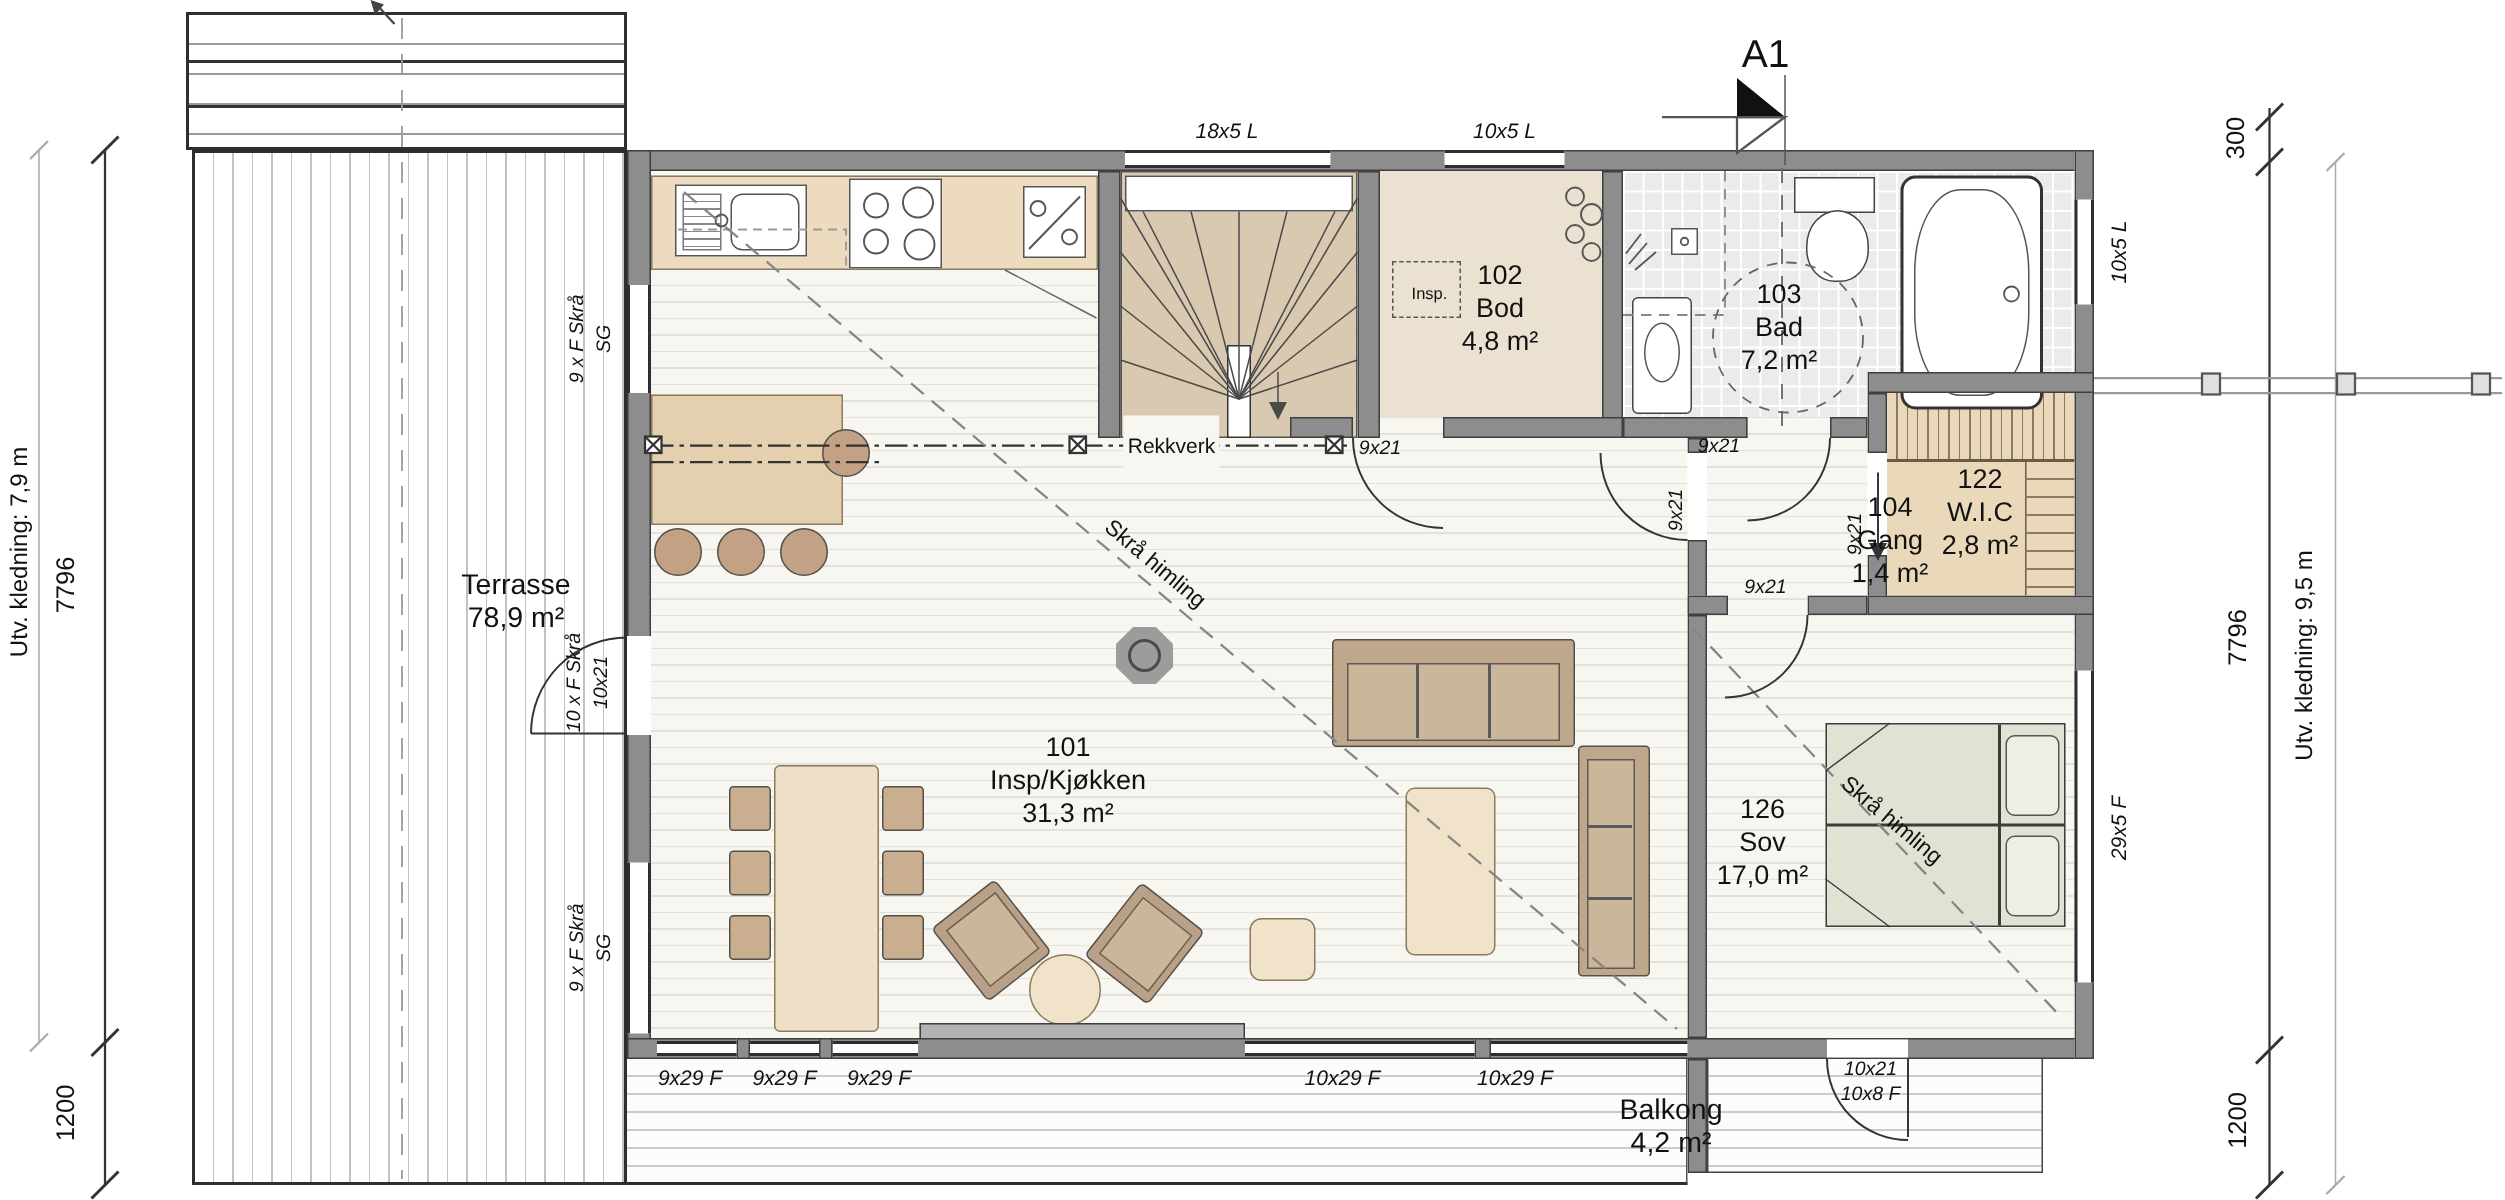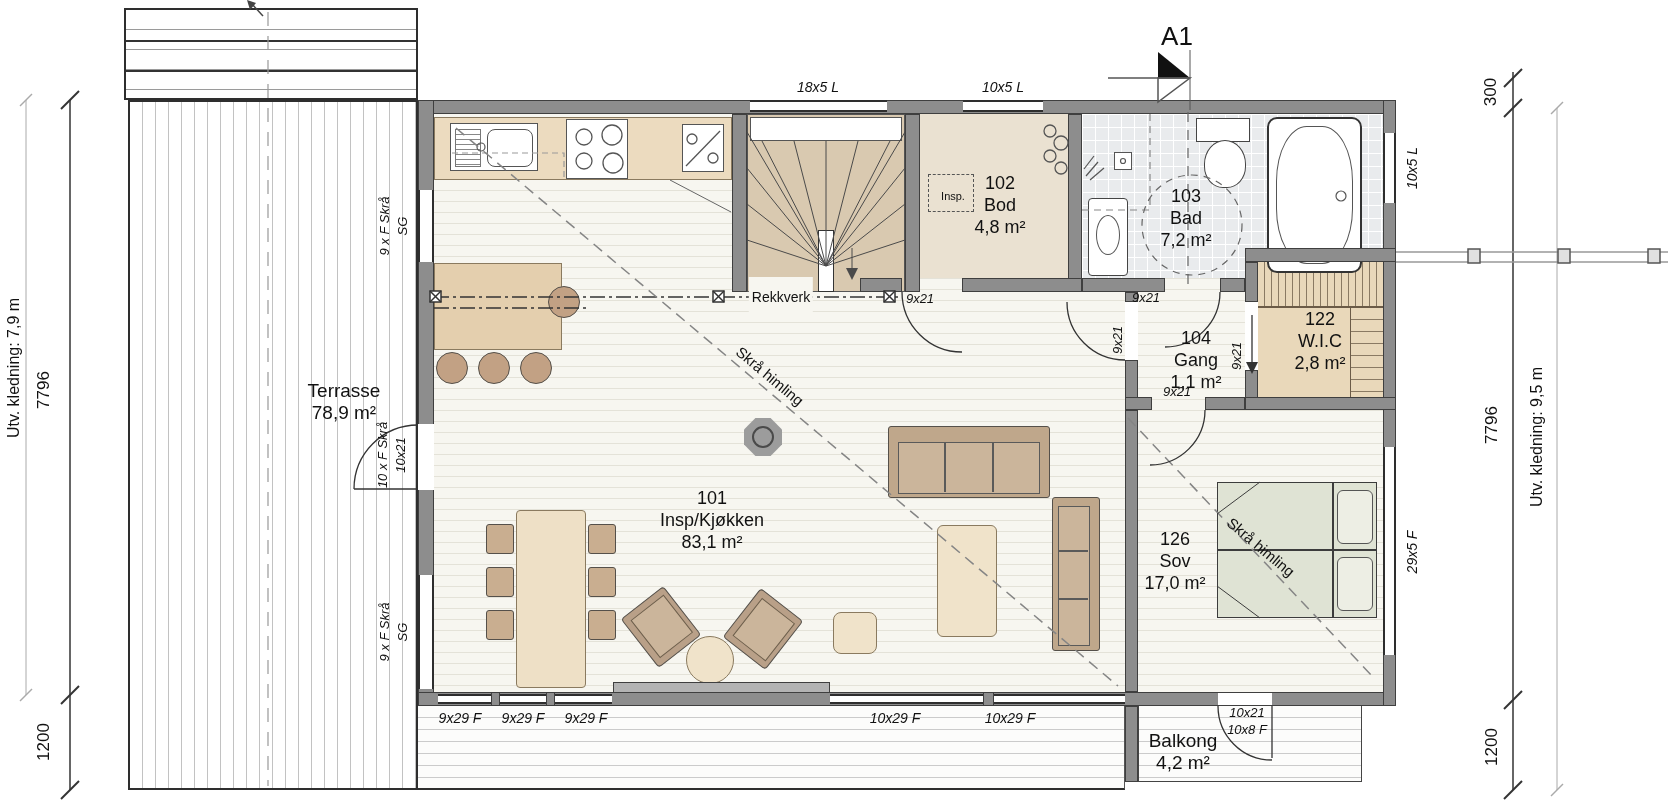--- a/index.html
+++ b/index.html
@@ -324,48 +324,48 @@
   <div class="lbl wlbl" style="left:1247px;top:712px;font-size:13px">10x21</div>
   <div class="lbl wlbl" style="left:1247px;top:729px;font-size:13px">10x8 F</div>
 
   <div class="rblock big" style="left:344px;top:402px">
     <div>Terrasse</div>
     <div>78,9 m²</div>
   </div>
   <div class="rblock" style="left:712px;top:520px">
     <div>101</div>
     <div>Insp/Kjøkken</div>
-    <div>83,1 m²</div>
+    <div>31,3 m²</div>
   </div>
   <div class="rblock" style="left:1000px;top:205px">
     <div>102</div>
     <div>Bod</div>
     <div>4,8 m²</div>
   </div>
   <div class="rblock" style="left:1186px;top:218px">
     <div>103</div>
     <div>Bad</div>
     <div>7,2 m²</div>
   </div>
-  <div class="rblock" style="left:1196px;top:360px">
+  <div class="rblock" style="left:1260px;top:360px">
     <div>104</div>
     <div>Gang</div>
-    <div>1,1 m²</div>
+    <div>1,4 m²</div>
   </div>
   <div class="rblock" style="left:1320px;top:341px">
     <div>122</div>
     <div>W.I.C</div>
     <div>2,8 m²</div>
   </div>
   <div class="rblock" style="left:1175px;top:561px">
     <div>126</div>
     <div>Sov</div>
     <div>17,0 m²</div>
   </div>
-  <div class="rblock big" style="left:1183px;top:752px">
+  <div class="rblock big" style="left:1114px;top:752px">
     <div>Balkong</div>
     <div>4,2 m²</div>
   </div>
 
   <div class="lbl z60" style="left:781px;top:297px;font-size:14px;background:#f7f6f0;padding:12px 3px">Rekkverk</div>
   <div class="lbl diag" style="left:770px;top:376px;font-size:15px">Skrå himling</div>
   <div class="lbl diag" style="left:1261px;top:547px;font-size:15px">Skrå himling</div>
   <div class="lbl z60" style="left:953px;top:196px;font-size:11px">Insp.</div>
 
 </div>

